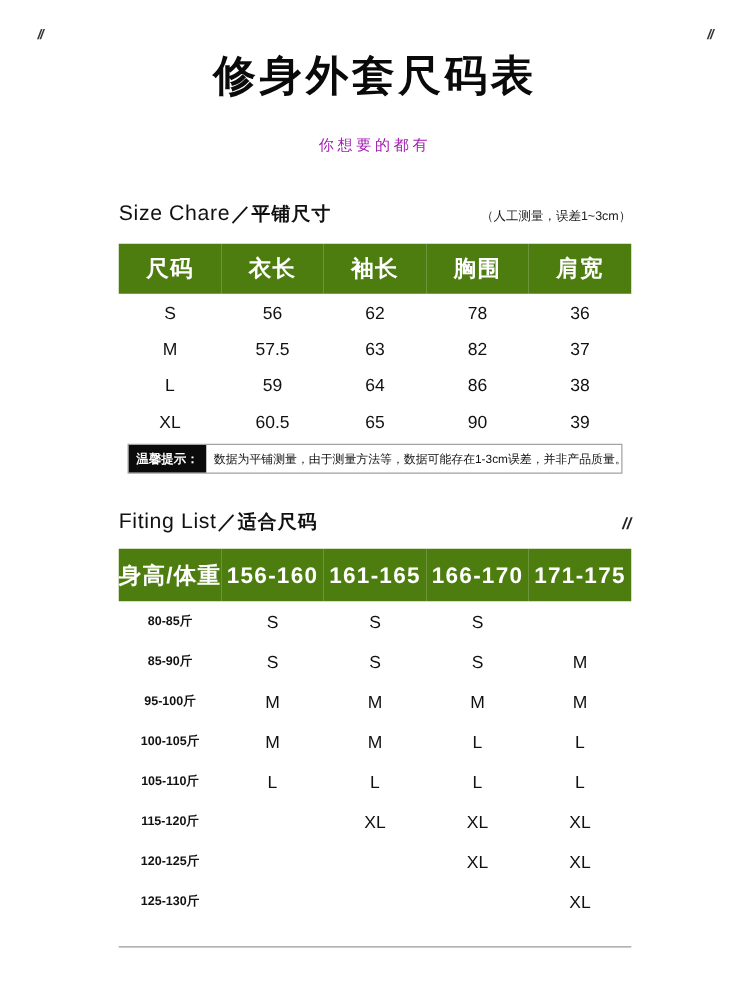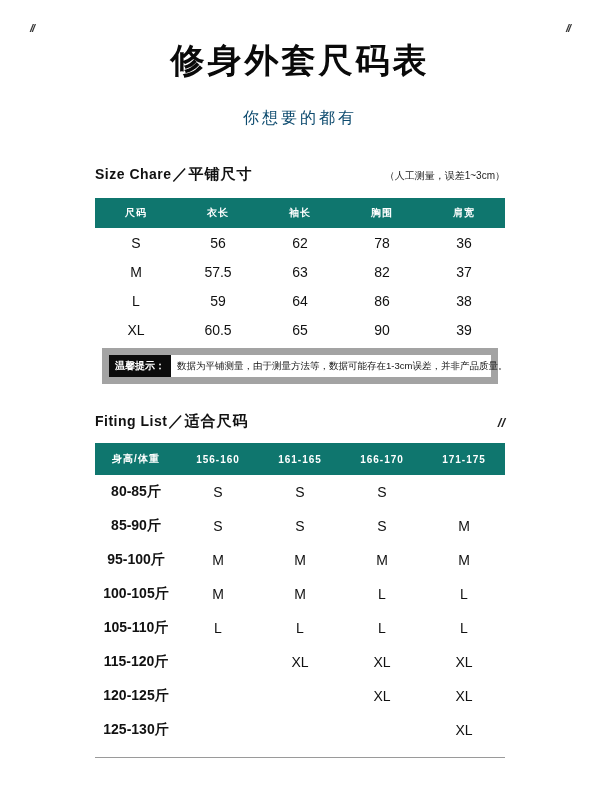--- a/index.html
+++ b/index.html
@@ -29,63 +29,63 @@
     padding-top: 38px;
     text-align: center;
     font-size: 34px;
     font-weight: 900;
     letter-spacing: 3px;
     color: #0a0a0a;
   }
   .subtitle {
     margin-top: 24px;
     text-align: center;
-    font-size: 16px;
+    font-size: 12px;
     letter-spacing: 3px;
-    color: #0c4a6e;
+    color: #a21caf;
   }
   .section { width: 410px; margin: 0 auto; }
   .section-header {
     display: flex;
     justify-content: space-between;
     align-items: flex-end;
   }
   .sec1 { margin-top: 36px; }
   .sec2 { margin-top: 28px; }
   .heading { display: flex; align-items: baseline; }
-  .heading-en { font-size: 14px; font-weight: bold; letter-spacing: 0.5px; }
+  .heading-en { font-size: 17px; font-weight: normal; letter-spacing: 0.5px; }
   .heading-sep { font-size: 15px; font-weight: bold; margin: 0 1px; }
   .heading-cn { font-size: 15px; font-weight: bold; letter-spacing: 1px; }
   .section-note { font-size: 10px; color: #1c1c1c; padding-bottom: 1px; }
   .slashes { font-size: 13px; font-weight: bold; font-style: italic; color: #222; padding-bottom: 1px; }
   table {
     width: 410px;
     margin: 14px auto 0 auto;
     border-collapse: collapse;
     table-layout: fixed;
     text-align: center;
   }
   th {
-    background: #0f766e;
+    background: #4d7c0f;
     color: #ffffff;
-    font-size: 10px;
+    font-size: 18px;
     font-weight: bold;
     padding: 8px 0;
     letter-spacing: 1px;
   }
   td { font-size: 14px; color: #111111; }
   .size-table td { padding: 6.5px 0; }
   .fit-table { margin-top: 12px; }
   .fit-table th { padding: 9px 0; }
   .fit-table td { padding: 8px 0; }
-  .fit-table td:first-child { font-weight: bold; font-size: 14px; margin-top: 28px; }
+  .fit-table td:first-child { font-weight: bold; font-size: 10px; margin-top: 28px; }
   .tip-bar {
     width: 396px;
     margin: 4px auto 0 auto;
-    border: 7px solid #a3a3a3;
+    border: 1px solid #a3a3a3;
     display: flex;
     align-items: stretch;
     background: #ffffff;
   }
   .tip-badge {
     background: #0b0b0b;
     color: #ffffff;
     font-size: 10px;
     font-weight: bold;
     padding: 4px 6px;

